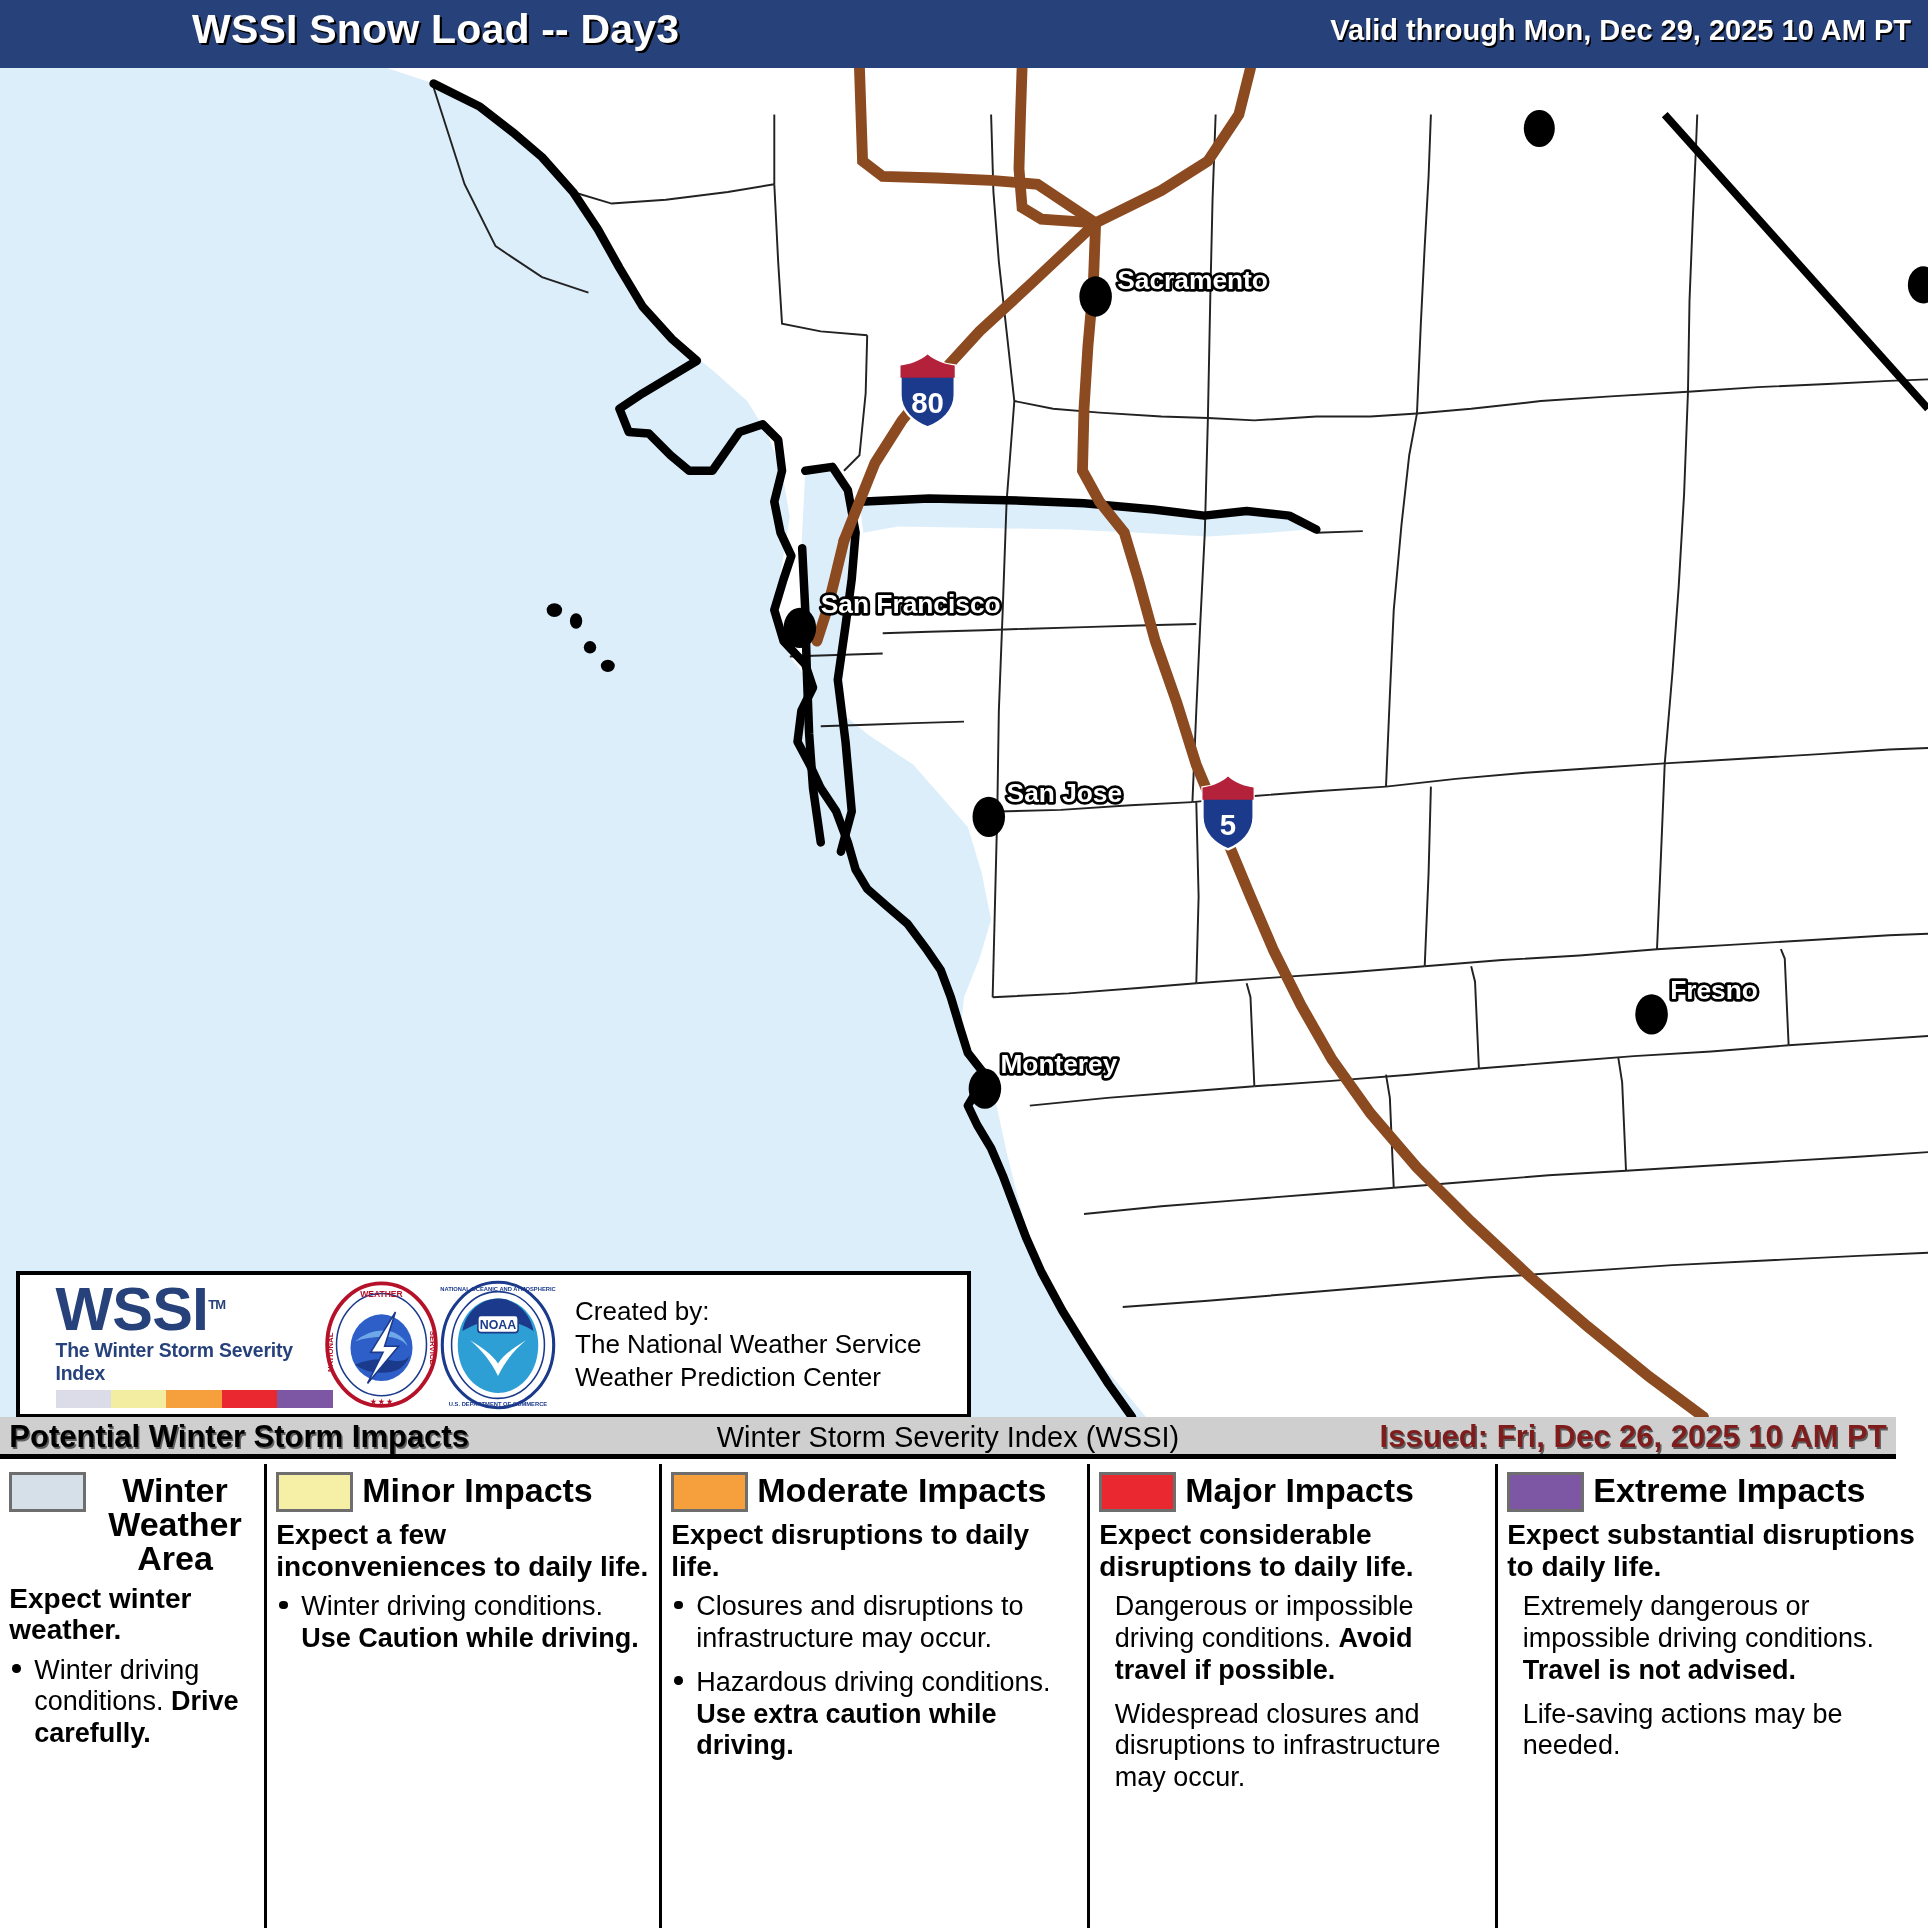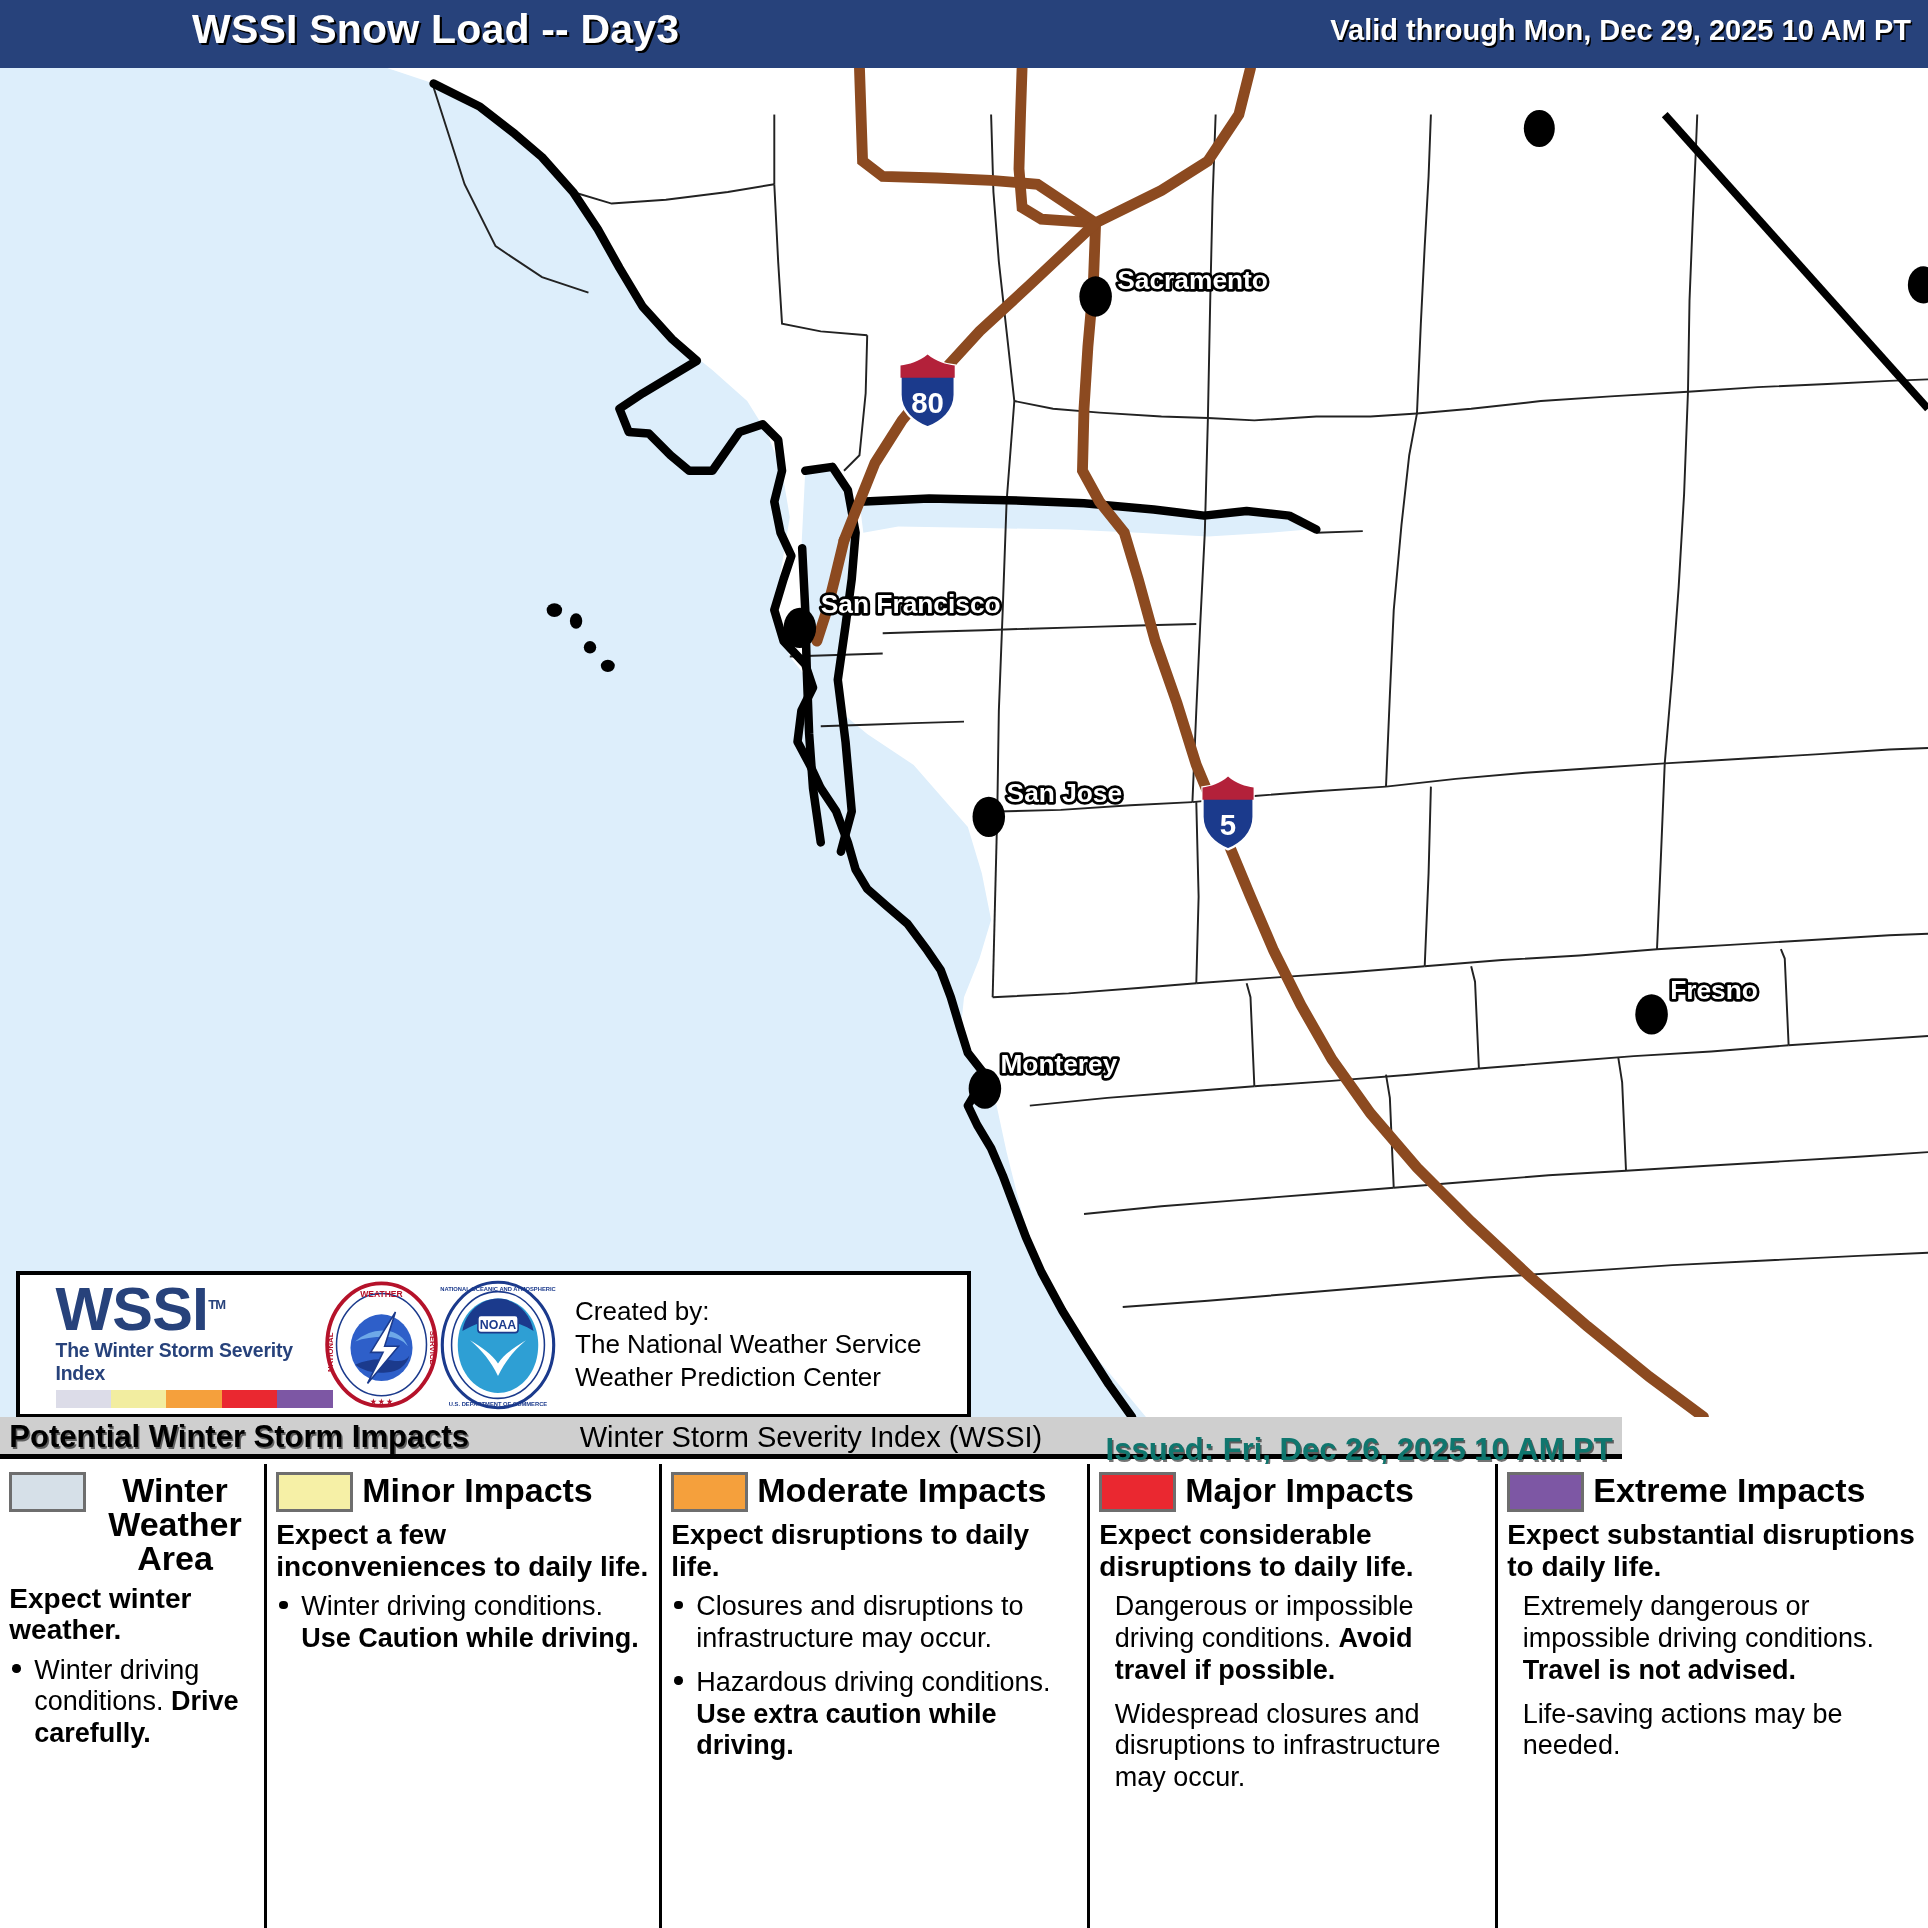--- a/index.html
+++ b/index.html
@@ -73,36 +73,36 @@
   .seal { flex: 0 0 auto; }
 
   #created-by {
     flex: 1; padding-left: 18.6px;
     font-size: 26px; line-height: 1.28; color: #000;
     font-family: "Liberation Sans", sans-serif;
   }
 
   
   #gray-bar {
-    position: absolute; left: 0; top: 1417px; width: 1622px; height: 42px;
+    position: absolute; left: 0; top: 1417px; width: 1896px; height: 42px;
     background: #cfcfcf;
     border-bottom: 5.4px solid #000;
   }
   #gray-bar .gb-left {
     position: absolute; left: 9.3px; top: 2.3px;
     font-size: 31px; font-weight: bold; color: #000;
     text-shadow: 1.5px 1.5px 0 rgba(0,0,0,0.55);
   }
   #gray-bar .gb-mid {
     position: absolute; left: 50%; top: 3.9px; transform: translateX(-50%);
     font-size: 29px; color: #000;
   }
   #gray-bar .gb-right {
-    position: absolute; right: 9.3px; top: 15px;
-    font-size: 31px; font-weight: bold; color: #0f766e;
+    position: absolute; right: 9.3px; top: 2px;
+    font-size: 31px; font-weight: bold; color: #7f1d1d;
     text-shadow: 1.5px 1.5px 0 rgba(0,0,0,0.55);
     margin-left: 37px;
   }
 
   
   #legend {
     position: absolute; left: 0; top: 1464px; width: 1928px; height: 464px;
     display: flex; background: #ffffff;
   }
   .leg-col {

